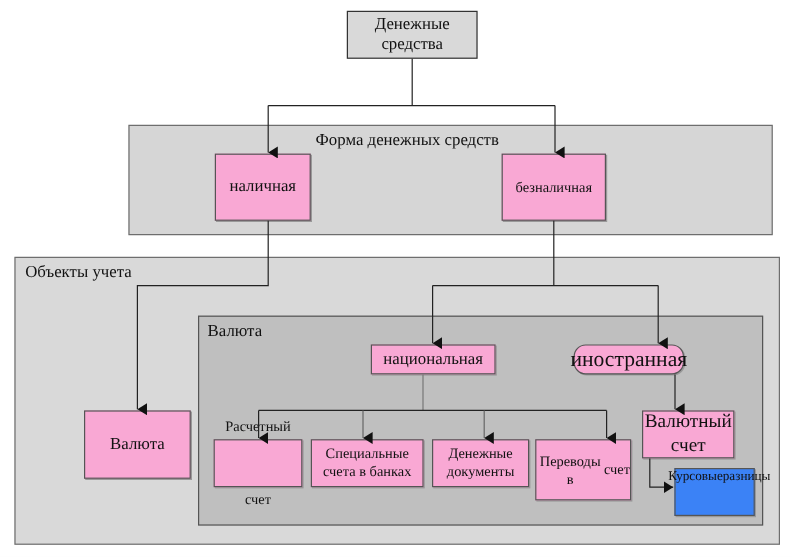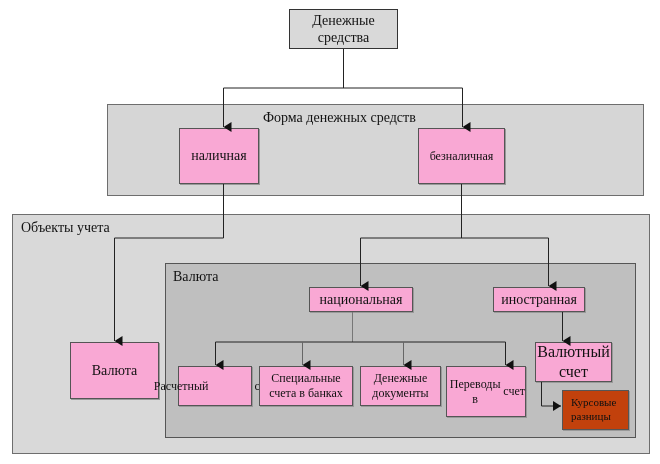--- a/index.html
+++ b/index.html
@@ -34,46 +34,46 @@
   <span>безналичная</span>
 </div>
 
 <div class="abs box" style="left:70px;top:342px;width:89px;height:57px;font-size:14px;">
   <span>Валюта</span>
 </div>
 
 <div class="abs box" style="left:309px;top:287px;width:104px;height:25px;font-size:14px;">
   <span>национальная</span>
 </div>
-<div class="abs box" style="left:493px;top:287px;width:92px;height:25px;font-size:14px;">
+<div class="abs box" style="left:478px;top:287px;width:92px;height:25px;font-size:18px;border-radius:10px;">
   <span>иностранная</span>
 </div>
 
-<div class="abs box" style="left:178px;top:366px;width:74px;height:40px;font-size:12px;gap:46px;">
+<div class="abs box" style="left:178px;top:366px;width:74px;height:40px;font-size:12px;flex-direction:column;gap:46px;">
   <span>Расчетный</span>
   <span>счет</span>
 </div>
 <div class="abs box" style="left:259px;top:366px;width:94px;height:40px;font-size:12px;flex-direction:column;">
   <span>Специальные</span>
   <span>счета в банках</span>
 </div>
 <div class="abs box" style="left:360px;top:366px;width:81px;height:40px;font-size:12px;flex-direction:column;">
   <span>Денежные</span>
   <span>документы</span>
 </div>
 <div class="abs box" style="left:446px;top:366px;width:80px;height:51px;font-size:12px;flex-direction:row;">
   <span>Переводы в</span>
   <span>счет</span>
 </div>
 
 <div class="abs box" style="left:535px;top:342px;width:77px;height:40px;font-size:16px;flex-direction:column;">
   <span>Валютный</span>
   <span>счет</span>
 </div>
-<div class="abs box" style="left:562px;top:390px;width:67px;height:40px;font-size:11px;flex-direction:column;background:#c2410c;align-items:flex-start;padding-left:8px;text-align:left;">
+<div class="abs box" style="left:562px;top:390px;width:67px;height:40px;font-size:11px;flex-direction:row;background:#3b82f6;align-items:flex-start;padding-left:8px;text-align:left;">
   <span>Курсовые</span>
   <span>разницы</span>
 </div>
 
 <svg width="660" height="464" style="pointer-events:none;">
   <defs>
     <marker id="ah" markerWidth="10" markerHeight="10" refX="5" refY="8" orient="auto-start-reverse" markerUnits="userSpaceOnUse" viewBox="0 0 10 10">
       <path d="M0,0 L10,0 L5,8 z" fill="#111"></path>
     </marker>
     <marker id="ahr" markerWidth="10" markerHeight="10" refX="8" refY="5" markerUnits="userSpaceOnUse" viewBox="0 0 10 10">

